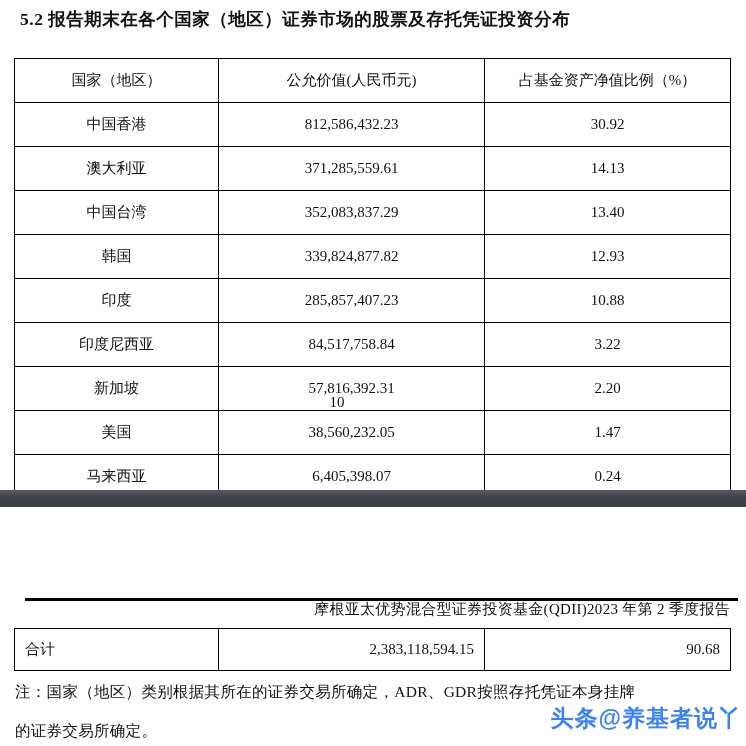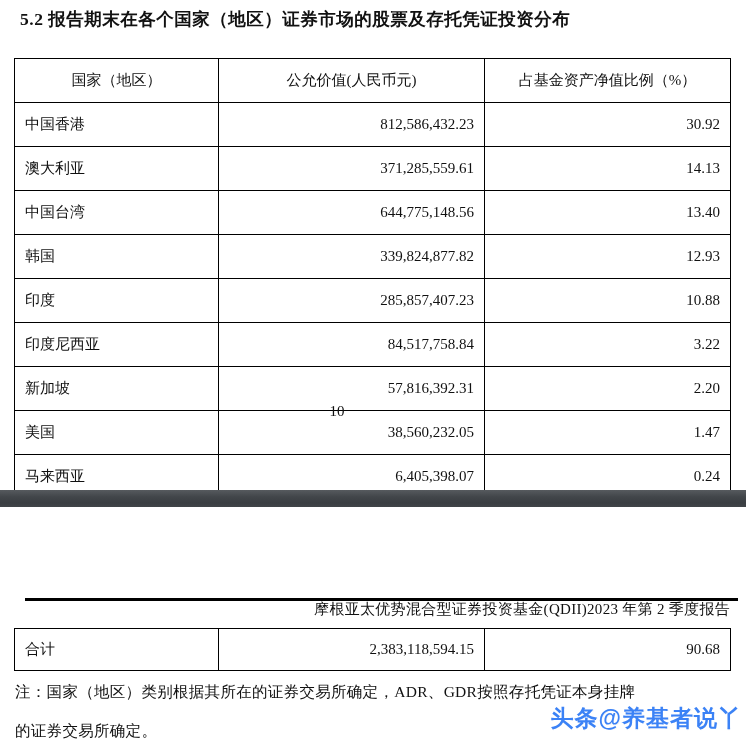--- a/index.html
+++ b/index.html
@@ -25,30 +25,30 @@
     border-collapse: collapse;
     table-layout: fixed;
     font-size: 15px;
   }
   table.inv-table th, table.inv-table td {
     border: 1.4px solid #000;
     padding: 12px 10px;
     overflow: hidden; white-space: nowrap;
   }
   table.inv-table th { font-weight: normal; text-align: center; height: 28px; }
-  table.inv-table td { height: 26.5px; }
+  table.inv-table td { height: 26.5px; text-align: center; }
   col.c1 { width: 204px; }
   col.c2 { width: 266px; }
   col.c3 { width: 246px; }
   td.col-country { text-align: left; padding-left: 13px; }
   td.col-value   { text-align: right; padding-right: 11px; }
   td.col-pct     { text-align: right; padding-right: 9px; }
 
   .page-number {
-    position: absolute; left: 0; top: 403px; width: 674px;
+    position: absolute; left: 0; top: 394px; width: 674px;
     text-align: center; font-size: 15px;
   }
 
   .page-separator {
     position: absolute; left: 0; top: 490px; width: 746px; height: 17px;
     background: linear-gradient(to bottom, #565a5e 0%, #42464a 40%, #3a3e42 75%, #404448 100%);
   }
 
   .report-header {
     position: absolute; left: 0; top: 600px; width: 730px;
@@ -113,21 +113,21 @@
           <td class="col-value">812,586,432.23</td>
           <td class="col-pct">30.92</td>
         </tr>
         <tr>
           <td class="col-country">澳大利亚</td>
           <td class="col-value">371,285,559.61</td>
           <td class="col-pct">14.13</td>
         </tr>
         <tr>
           <td class="col-country">中国台湾</td>
-          <td class="col-value">644,775,148.56</td>
+          <td class="col-value">352,083,837.29</td>
           <td class="col-pct">13.40</td>
         </tr>
         <tr>
           <td class="col-country">韩国</td>
           <td class="col-value">339,824,877.82</td>
           <td class="col-pct">12.93</td>
         </tr>
         <tr>
           <td class="col-country">印度</td>
           <td class="col-value">285,857,407.23</td>

